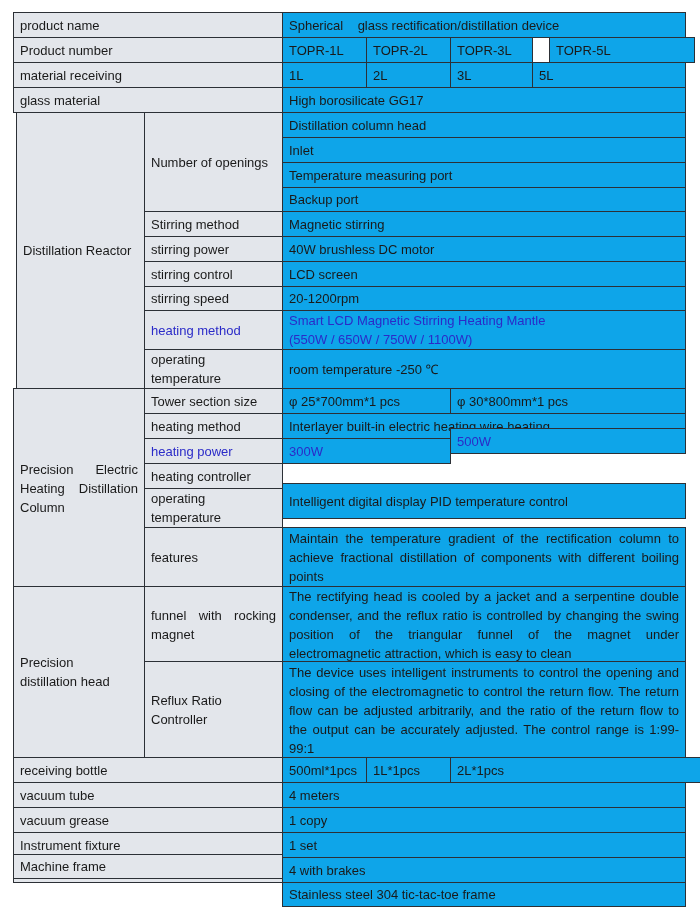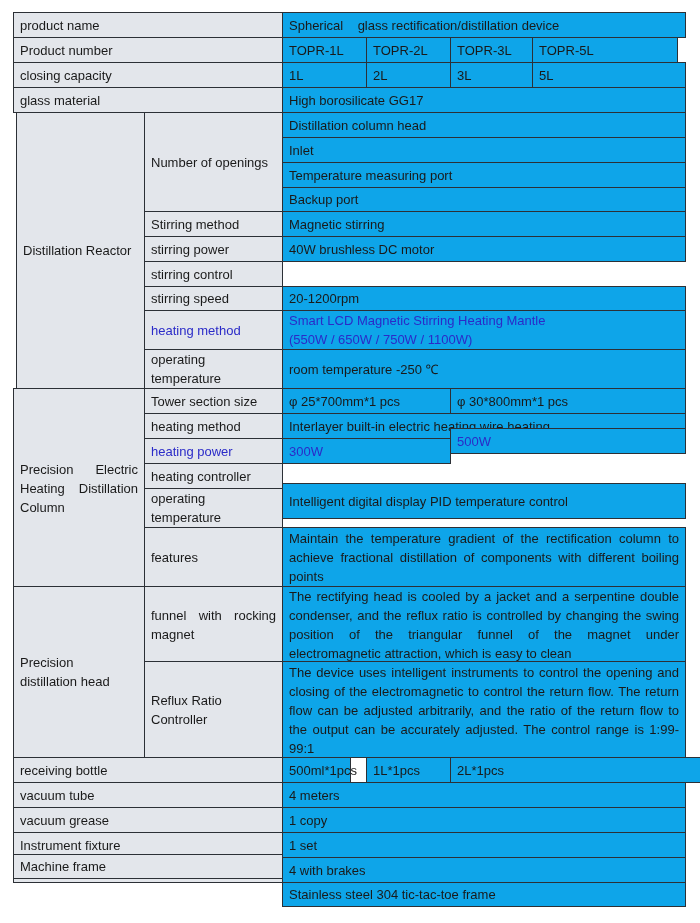--- a/index.html
+++ b/index.html
@@ -31,26 +31,26 @@
     </div>
   <div class="c b" style="left:269px;top:25px;width:85px;height:26px">
       <span>TOPR-1L</span>
     </div>
   <div class="c b" style="left:353px;top:25px;width:85px;height:26px">
       <span>TOPR-2L</span>
     </div>
   <div class="c b" style="left:437px;top:25px;width:83px;height:26px">
       <span>TOPR-3L</span>
     </div>
-  <div class="c b" style="left:519px;top:25px;width:146px;height:26px">
+  <div class="c b" style="left:536px;top:25px;width:146px;height:26px">
       <span>TOPR-5L</span>
     </div>
 
   <div class="c g" style="left:0;top:50px;width:270px;height:26px">
-      <span>closing capacity</span>
+      <span>material receiving</span>
     </div>
   <div class="c b" style="left:269px;top:50px;width:85px;height:26px">
       <span>1L</span>
     </div>
   <div class="c b" style="left:353px;top:50px;width:85px;height:26px">
       <span>2L</span>
     </div>
   <div class="c b" style="left:437px;top:50px;width:83px;height:26px">
       <span>3L</span>
     </div>
@@ -94,20 +94,23 @@
 
   <div class="c g" style="left:131px;top:224px;width:139px;height:26px">
       <span>stirring power</span>
     </div>
   <div class="c b" style="left:269px;top:224px;width:404px;height:26px">
       <span>40W brushless DC motor</span>
     </div>
 
   <div class="c g" style="left:131px;top:249px;width:139px;height:26px">
       <span>stirring control</span>
+    </div>
+  <div class="c b" style="left:269px;top:249px;width:404px;height:26px">
+      <span>LCD screen</span>
     </div>
 
   <div class="c g" style="left:131px;top:274px;width:139px;height:25px">
       <span>stirring speed</span>
     </div>
   <div class="c b" style="left:269px;top:274px;width:404px;height:25px">
       <span>20-1200rpm</span>
     </div>
 
   <div class="c g blue" style="left:131px;top:298px;width:139px;height:40px">
@@ -187,21 +190,21 @@
   <div class="c g" style="left:131px;top:649px;width:139px;height:97px">
       <span class="wrap" style="width:90px">Reflux Ratio Controller</span>
     </div>
   <div class="c b" style="left:269px;top:649px;width:404px;height:97px">
       <span class="just">The device uses intelligent instruments to control the opening and closing of the electromagnetic to control the return flow. The return flow can be adjusted arbitrarily, and the ratio of the return flow to the output can be accurately adjusted. The control range is 1:99-99:1</span>
     </div>
 
   <div class="c g" style="left:0;top:745px;width:270px;height:26px">
       <span>receiving bottle</span>
     </div>
-  <div class="c b" style="left:269px;top:745px;width:69px;height:26px">
+  <div class="c b" style="left:269px;top:745px;width:85px;height:26px">
       <span>500ml*1pcs</span>
     </div>
   <div class="c b" style="left:353px;top:745px;width:85px;height:26px">
       <span>1L*1pcs</span>
     </div>
   <div class="c b" style="left:437px;top:745px;width:260px;height:26px">
       <span>2L*1pcs</span>
     </div>
 
   <div class="c g" style="left:0;top:770px;width:270px;height:26px">

